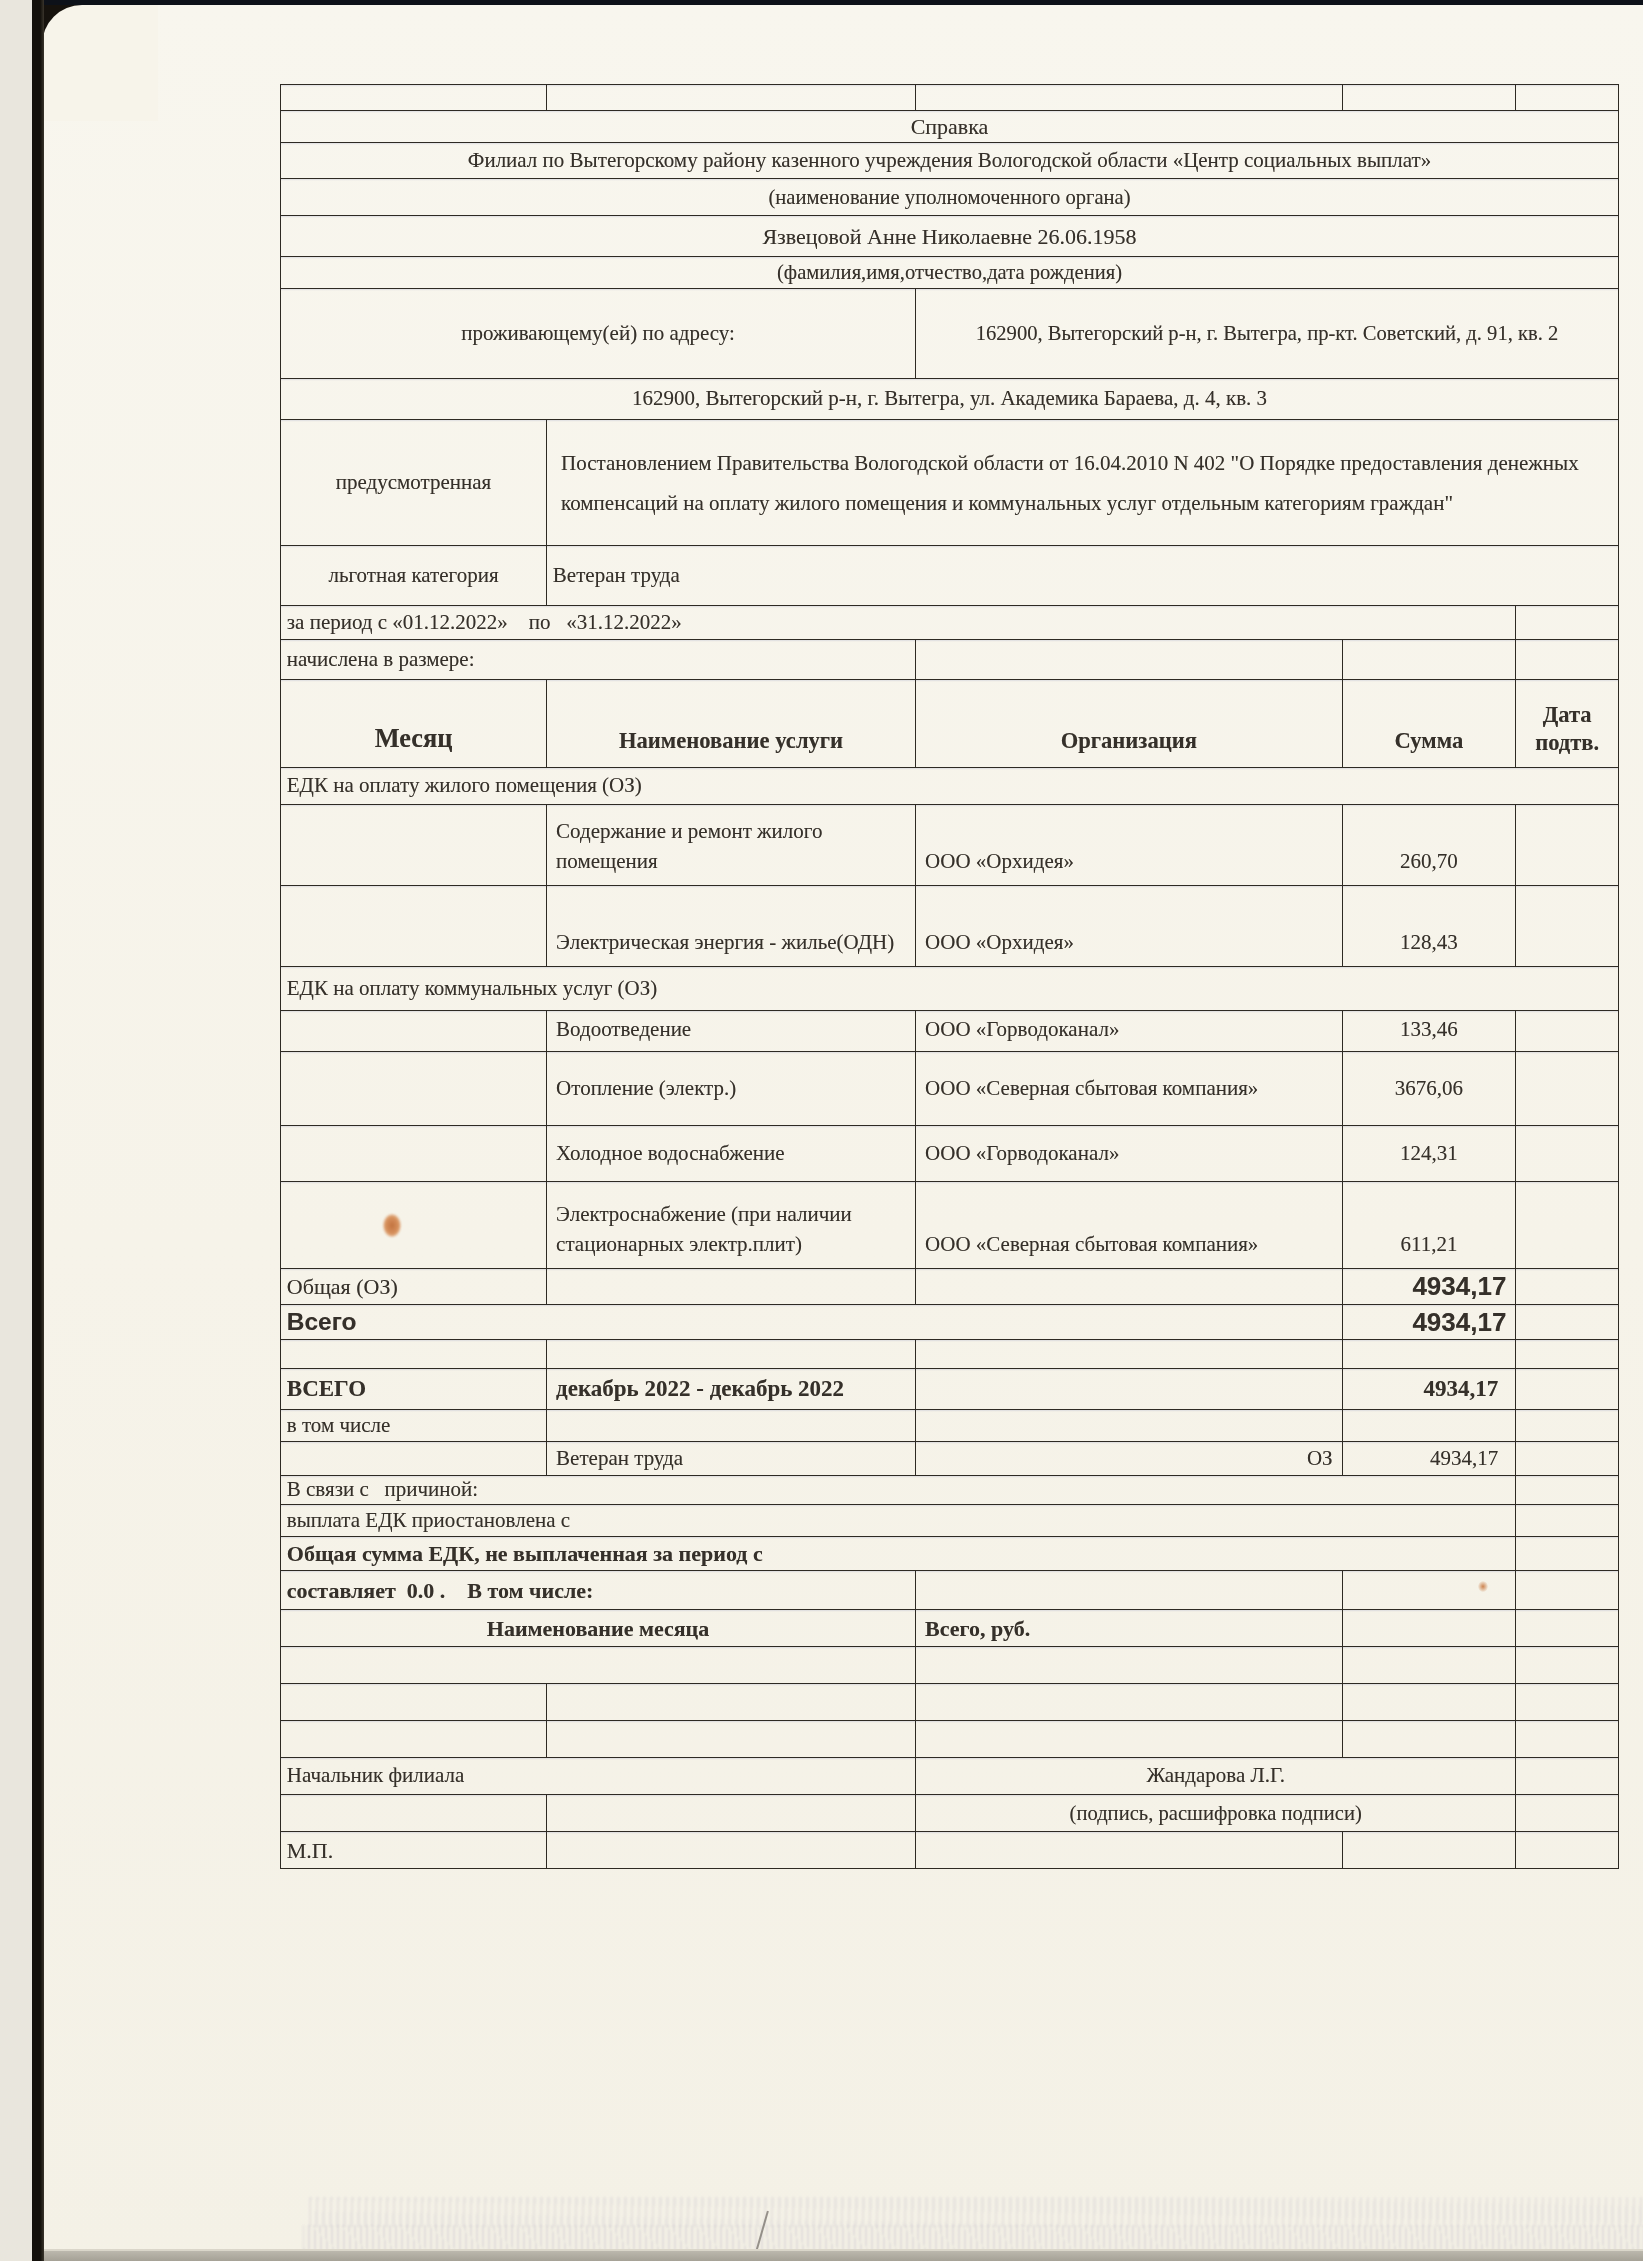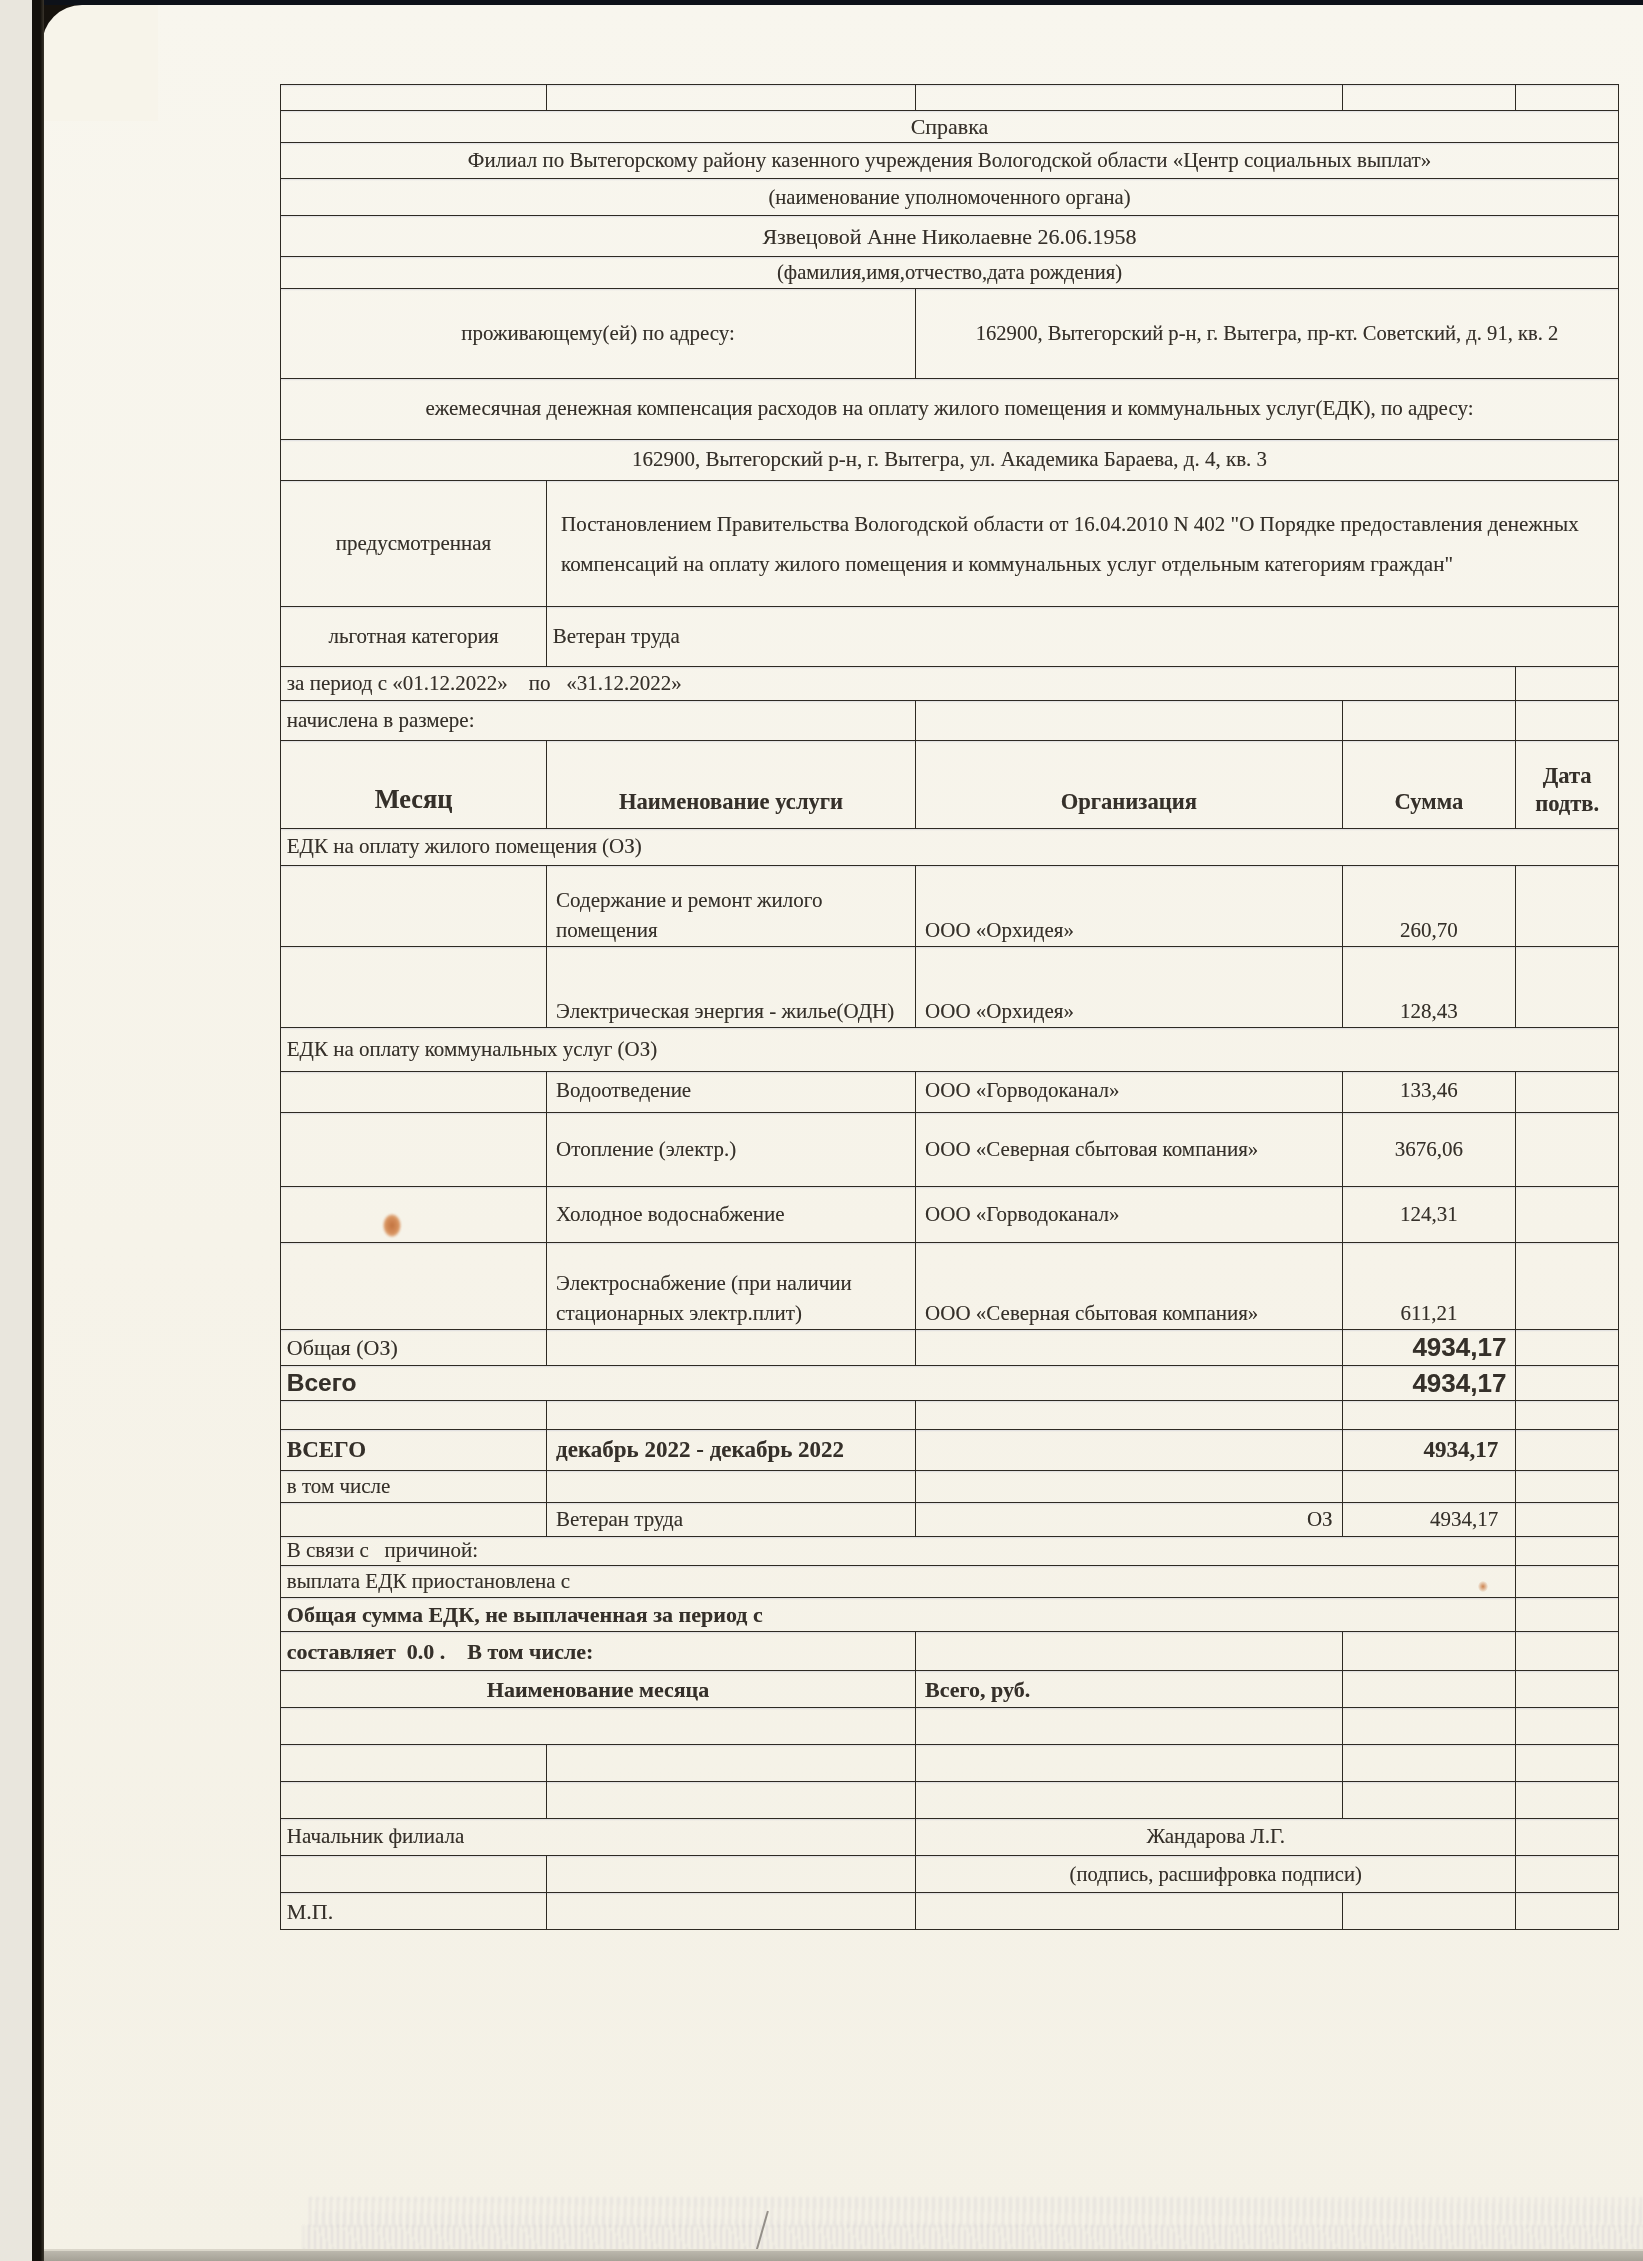--- a/index.html
+++ b/index.html
@@ -42,21 +42,21 @@
     padding:2.6px 9px;font-size:21px;line-height:1.42;overflow:hidden;
     text-shadow:0 0 0.6px rgba(50,40,30,.35);}
   .td:last-child{border-right:none;}
   
   .w1{width:19.9%;} .w2{width:27.6%;} .w3{width:31.9%;} .w4{width:13.0%;} .w5{width:7.6%;}
   .w12{width:47.5%;} .w345{width:52.5%;} .w2345{width:80.1%;} .w1234{width:92.4%;}
   .w123{width:79.4%;} .w34{width:44.9%;} .wfull{width:100%;}
   
   .al-l{justify-content:flex-start;text-align:left;}
   .al-r{justify-content:flex-end;text-align:right;}
-  .vb .td{align-items:flex-end;padding-bottom:1px;}
+  .vb .td{align-items:flex-end;padding-bottom:9px;}
   .vt .td{align-items:flex-start;padding-top:3.9px;}
   .bold{font-weight:bold;}
   .fs32{font-size:20.6px;} .fs34{font-size:22px;}
   .pre{white-space:pre-wrap;}
   .nowrap{white-space:nowrap;}
   .lh2{line-height:1.92;padding-left:14px;padding-right:26px;}
   .hd{font-weight:bold;font-size:22.6px;align-items:flex-end;padding-bottom:10.3px;}
   .hd-month{font-size:26.4px;}
   .hd-date{line-height:1.25;}
   .tot{font-family:"Liberation Sans","DejaVu Sans",sans-serif;font-weight:bold;font-size:26px;}
@@ -98,23 +98,20 @@
 
     <div class="tr" style="height:32px">
       <div class="td wfull fs32">(фамилия,имя,отчество,дата рождения)</div>
     </div>
 
     <div class="tr" style="height:90px">
       <div class="td w12">проживающему(ей) по адресу:</div>
       <div class="td w345 nowrap fs32">162900, Вытегорский р-н, г. Вытегра, пр-кт. Советский, д. 91, кв. 2</div>
     </div>
 
-    <div class="tr" style="height:61px">
-      <div class="td wfull">ежемесячная денежная компенсация расходов на оплату жилого помещения и коммунальных услуг(ЕДК), по адресу:</div>
-    </div>
 
     <div class="tr" style="height:41px">
       <div class="td wfull">162900, Вытегорский р-н, г. Вытегра, ул. Академика Бараева, д. 4, кв. 3</div>
     </div>
 
     <div class="tr" style="height:126px">
       <div class="td w1">предусмотренная</div>
       <div class="td w2345 al-l lh2">Постановлением Правительства Вологодской области от 16.04.2010 N 402 "О Порядке предоставления денежных компенсаций на оплату жилого помещения и коммунальных услуг отдельным категориям граждан"</div>
     </div>
 

